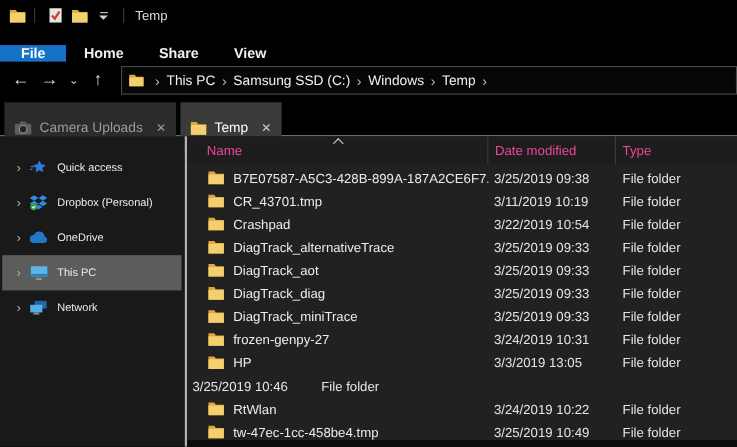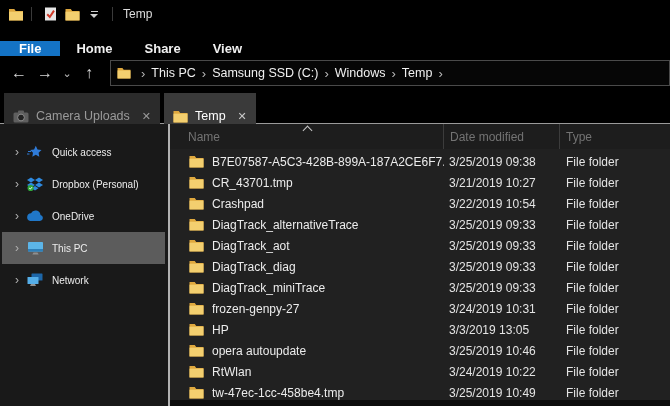--- a/index.html
+++ b/index.html
@@ -47,21 +47,21 @@
   .main { height:283px; display:flex; border-top:1px solid #9a9a9a; }
   .sidebar { width:168px; background:#191919; padding-top:12px; }
   .side-item { height:32px; display:flex; align-items:center; margin:0 3px 0 2px; }
   .side-item.selected { background:#5c5c5c; }
   .side-chev { width:14px; margin-left:8px; color:#b0b0b0; font-size:12px; text-align:center; }
   .side-icon { width:18px; height:16px; display:flex; align-items:center; justify-content:center; margin-left:2px; }
   .side-label { margin-left:8px; color:#ececec; font-size:10px; white-space:nowrap; }
   .vline { width:2px; background:#b2b2b2; }
 
   .filepane { flex:1; background:#212121; display:flex; flex-direction:column; position:relative; }
-  .colheaders { height:25px; display:flex; background:#1d1d1d; color:#737373; font-size:12px; }
+  .colheaders { height:25px; display:flex; background:#1d1d1d; color:#ec4899; font-size:12px; }
   .col { height:100%; display:flex; align-items:center; }
   .col-name { width:274px; padding-left:18px; border-right:1px solid #3c3c3c; }
   .col-date { width:116px; padding-left:6px; border-right:1px solid #3c3c3c; }
   .col-type { flex:1; padding-left:6px; }
   .sort-caret { position:absolute; top:3px; left:134px; width:7px; height:7px; border-left:1.5px solid #c8c8c8; border-top:1.5px solid #c8c8c8; transform:rotate(45deg); }
 
   .rows { flex:1; padding-top:2px; overflow:hidden; }
   .row { height:21px; display:flex; align-items:center; }
   .cell { height:100%; display:flex; align-items:center; overflow:hidden; }
   .cell.name { width:274px; padding-left:19px; }
@@ -249,21 +249,21 @@
   <div class="row">
     <div class="cell name">
       <span class="ficon">
   <svg width="15" height="13" viewBox="0 0 15 13">
     <path d="M0.5 1 h5.3 l1.4 2 H14.5 V12.4 H0.5 Z" fill="#dfa83e"></path>
     <path d="M0.5 3.7 H14.5 V12.4 H0.5 Z" fill="#f3cf6f"></path>
   </svg>
 </span>
       <span class="ntext">CR_43701.tmp</span>
     </div>
-    <div class="cell date">3/21/2019 10:27</div>
+    <div class="cell date">3/11/2019 10:19</div>
     <div class="cell type">File folder</div>
   </div>
 
   <div class="row">
     <div class="cell name">
       <span class="ficon">
   <svg width="15" height="13" viewBox="0 0 15 13">
     <path d="M0.5 1 h5.3 l1.4 2 H14.5 V12.4 H0.5 Z" fill="#dfa83e"></path>
     <path d="M0.5 3.7 H14.5 V12.4 H0.5 Z" fill="#f3cf6f"></path>
   </svg>
@@ -352,29 +352,20 @@
     <path d="M0.5 3.7 H14.5 V12.4 H0.5 Z" fill="#f3cf6f"></path>
   </svg>
 </span>
       <span class="ntext">HP</span>
     </div>
     <div class="cell date">3/3/2019 13:05</div>
     <div class="cell type">File folder</div>
   </div>
 
   <div class="row">
-    <div class="cell name">
-      <span class="ficon">
-  <svg width="15" height="13" viewBox="0 0 15 13">
-    <path d="M0.5 1 h5.3 l1.4 2 H14.5 V12.4 H0.5 Z" fill="#dfa83e"></path>
-    <path d="M0.5 3.7 H14.5 V12.4 H0.5 Z" fill="#f3cf6f"></path>
-  </svg>
-</span>
-      <span class="ntext">opera autoupdate</span>
-    </div>
     <div class="cell date">3/25/2019 10:46</div>
     <div class="cell type">File folder</div>
   </div>
 
   <div class="row">
     <div class="cell name">
       <span class="ficon">
   <svg width="15" height="13" viewBox="0 0 15 13">
     <path d="M0.5 1 h5.3 l1.4 2 H14.5 V12.4 H0.5 Z" fill="#dfa83e"></path>
     <path d="M0.5 3.7 H14.5 V12.4 H0.5 Z" fill="#f3cf6f"></path>

